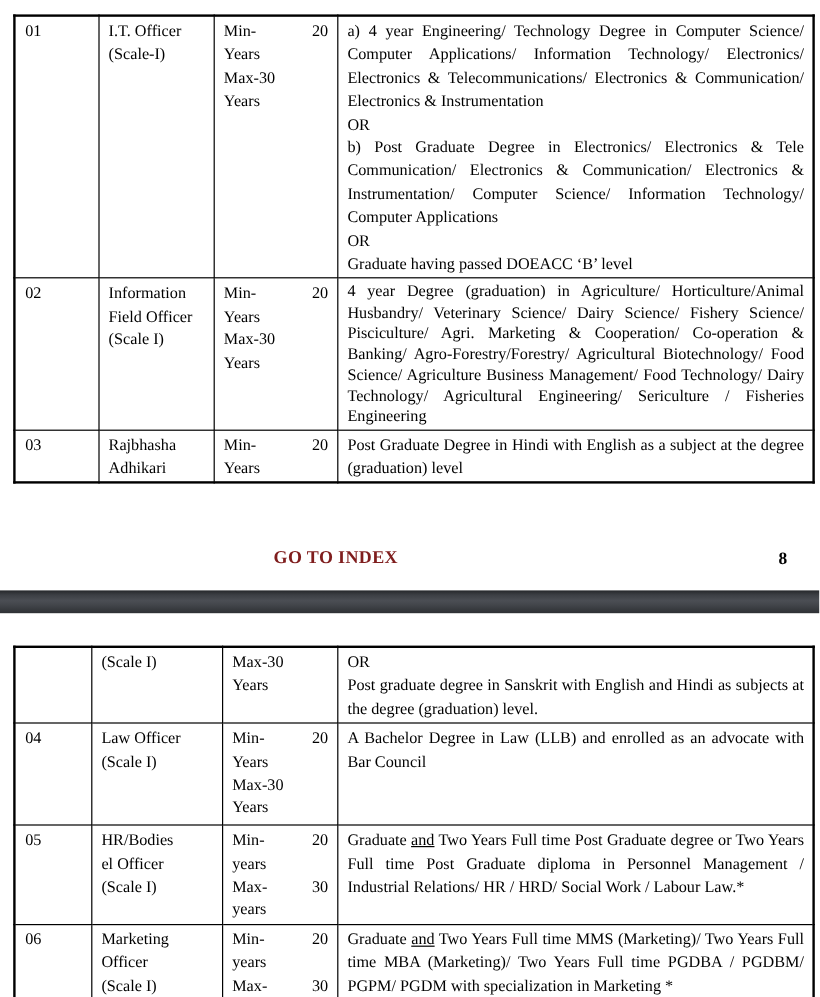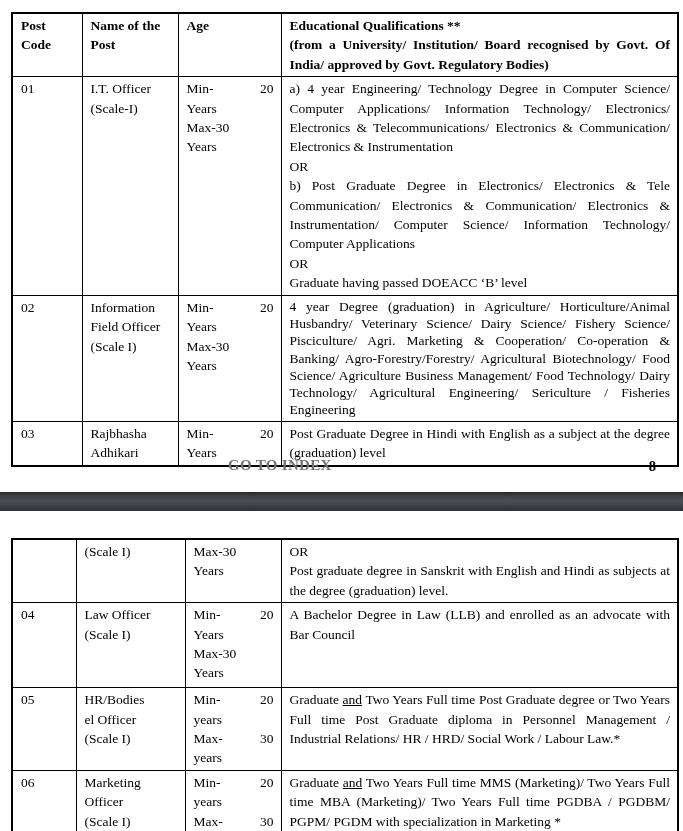--- a/index.html
+++ b/index.html
@@ -82,29 +82,20 @@
 <div class="page">
 
   <table class="doc-table t1">
     <colgroup>
       <col style="width:70px">
         <col style="width:96px">
         <col style="width:103px">
         <col style="width:397px">
     </colgroup>
     <tbody>
-      <tr class="r-head">
-        <th class="c-code">Post Code</th>
-        <th class="c-name">Name of the Post</th>
-        <th class="c-age">Age</th>
-        <th class="c-qual">
-          <div class="para">Educational Qualifications **</div>
-          <div class="para">(from a University/ Institution/ Board recognised by Govt. Of India/ approved by Govt. Regulatory Bodies)</div>
-        </th>
-      </tr>
       <tr class="r1">
         <td class="c-code">01</td>
         <td class="c-name">
             <div class="name-line">I.T. Officer</div>
             <div class="name-line">(Scale-I)</div>
           </td>
         <td class="c-age">
             <div class="age-line">
               <span>Min-</span>
               <span>20</span>
@@ -168,21 +159,21 @@
               <span>Years</span>
             </div>
           </td>
         <td class="c-qual">
             <div class="para">Post Graduate Degree in Hindi with English as a subject at the degree (graduation) level</div>
           </td>
       </tr>
     </tbody>
   </table>
 
-  <a class="go-index" href="#" style="color: #737373;">GO TO INDEX</a>
+  <a class="go-index" href="#" style="color: #7f1d1d;">GO TO INDEX</a>
   <span class="page-num">8</span>
 
   <div class="divider"></div>
 
   <table class="doc-table t2">
     <colgroup>
       <col style="width:64px">
         <col style="width:109px">
         <col style="width:96px">
         <col style="width:397px">

